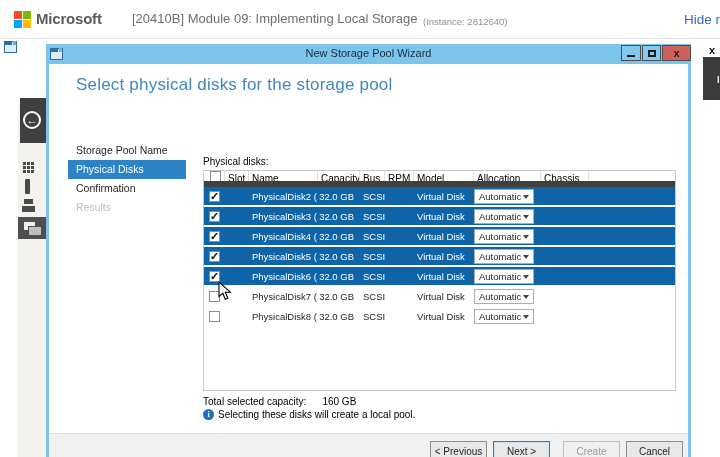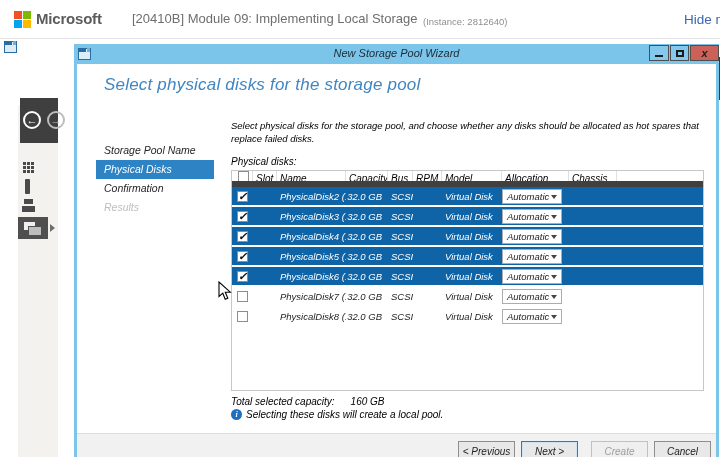--- a/index.html
+++ b/index.html
@@ -42,21 +42,21 @@
   #ic-fss::after { content:""; position:absolute; left:10px; top:9px; width:12px; height:8px; background:#bdbdbd; border-left:1px solid #4f4f4f; border-top:1px solid #4f4f4f; }
   #ic-play { left:50px; top:185px; width:0; height:0; border-top:4px solid transparent; border-bottom:4px solid transparent; border-left:5px solid #6e6e6e; }
 
   
   #sm-right { position:absolute; left:703px; top:39px; width:17px; height:418px; background:#fff; z-index:1; }
   #bg-close-x { position:absolute; left:6px; top:5px; font-size:11px; font-weight:700; color:#111; }
   #bg-darkbar { position:absolute; left:0; top:18px; width:17px; height:43px; background:#3b3b3b; }
   #bg-help-frag { position:absolute; left:14px; top:17px; color:#f2f2f2; font-size:9.5px; font-weight:700; }
 
   
-  #wizard { position:absolute; left:74px; top:44px; width:645px; height:413px; background:#7bc4ea; z-index:5;font-style:italic; }
+  #wizard { position:absolute; left:46px; top:44px; width:645px; height:413px; background:#7bc4ea; z-index:5; }
   #wiz-inner { position:absolute; left:3px; top:20px; right:3px; bottom:0; background:#fff; }
   #wiz-title { position:absolute; left:0; top:0; width:100%; height:20px; text-align:center;
     font-size:11px; line-height:19px; color:#1d2b36; }
   #wiz-flag { left:4px; top:4px; }
   .winbtn { position:absolute; top:1px; height:16px; border:1px solid #4e4e4e; background:#84c9ec;
     display:flex; align-items:center; justify-content:center; cursor:pointer; }
   #btn-min { left:575px; width:20px; }
   #btn-min span { width:8px; height:2px; background:#1c1c1c; margin-top:5px; }
   #btn-max { left:596px; width:19px; }
   #btn-max span { width:8px; height:7px; border:2px solid #1c1c1c; }
@@ -168,21 +168,20 @@
 
   <div id="wiz-inner"></div>
 
   <div id="wiz-heading">Select physical disks for the storage pool</div>
 
   <div class="navitem" style="top:97px">Storage Pool Name</div>
   <div class="navitem sel" style="top:116px">Physical Disks</div>
   <div class="navitem" style="top:135px">Confirmation</div>
   <div class="navitem dis" style="top:154px">Results</div>
 
-  <div id="desc">Select physical disks for the storage pool, and choose whether any disks should be allocated as hot spares that replace failed disks.</div>
   <div id="pd-label">Physical disks:</div>
 
   <div id="disk-table">
     <div class="trow" id="thead">
       <div class="cell c-check">
           <div class="cb"></div>
         </div>
       <div class="cell c-slot">Slot</div>
       <div class="cell c-name">Name</div>
       <div class="cell c-cap">Capacity</div>

